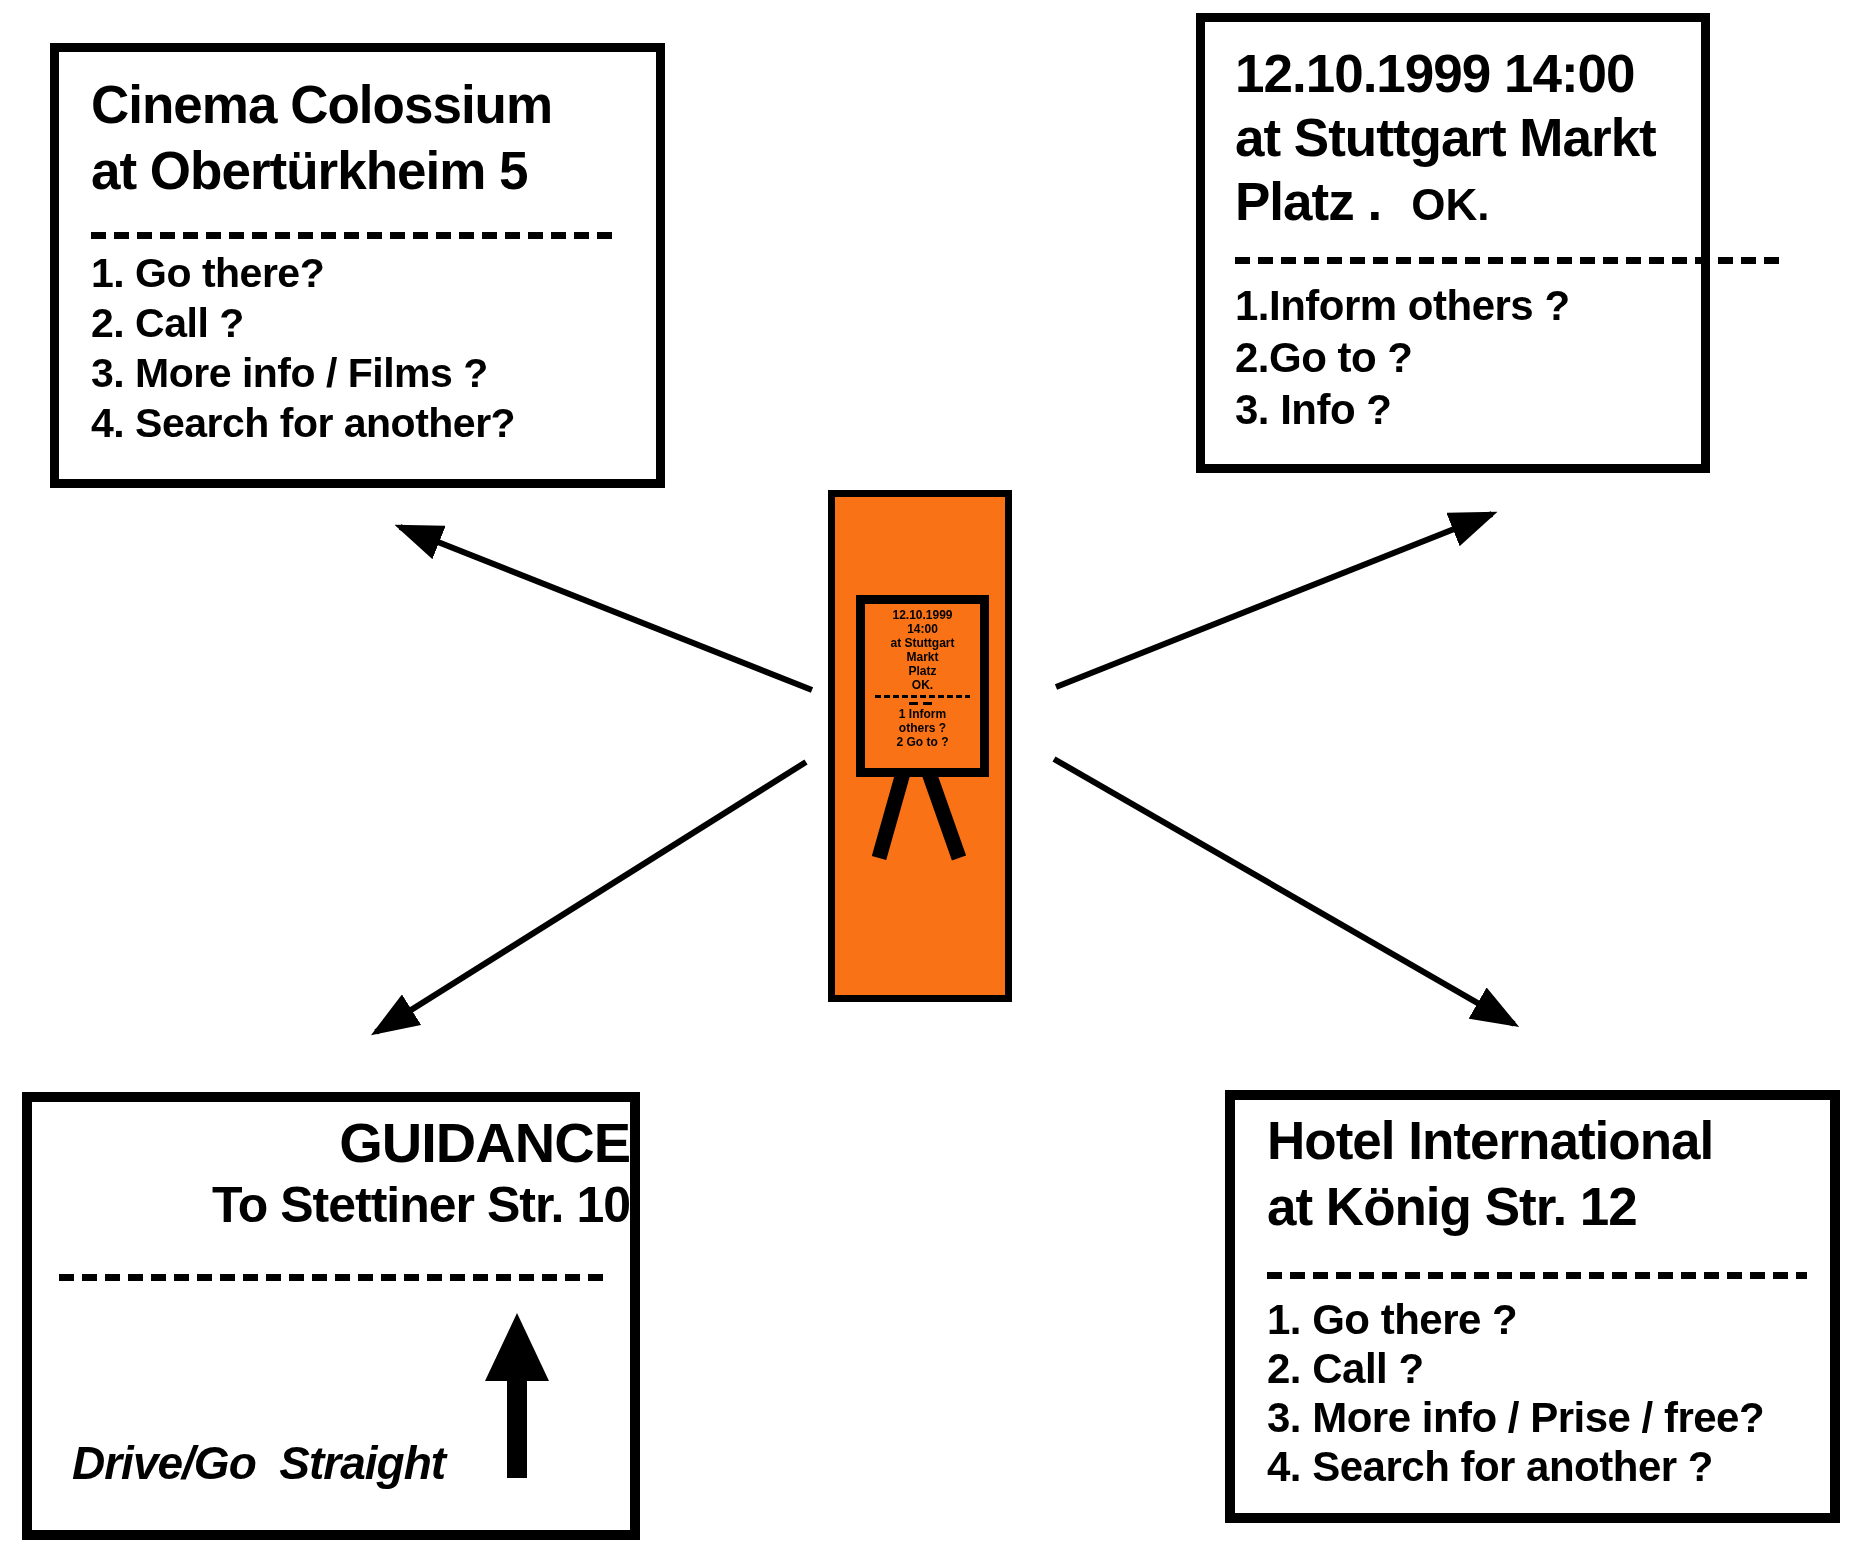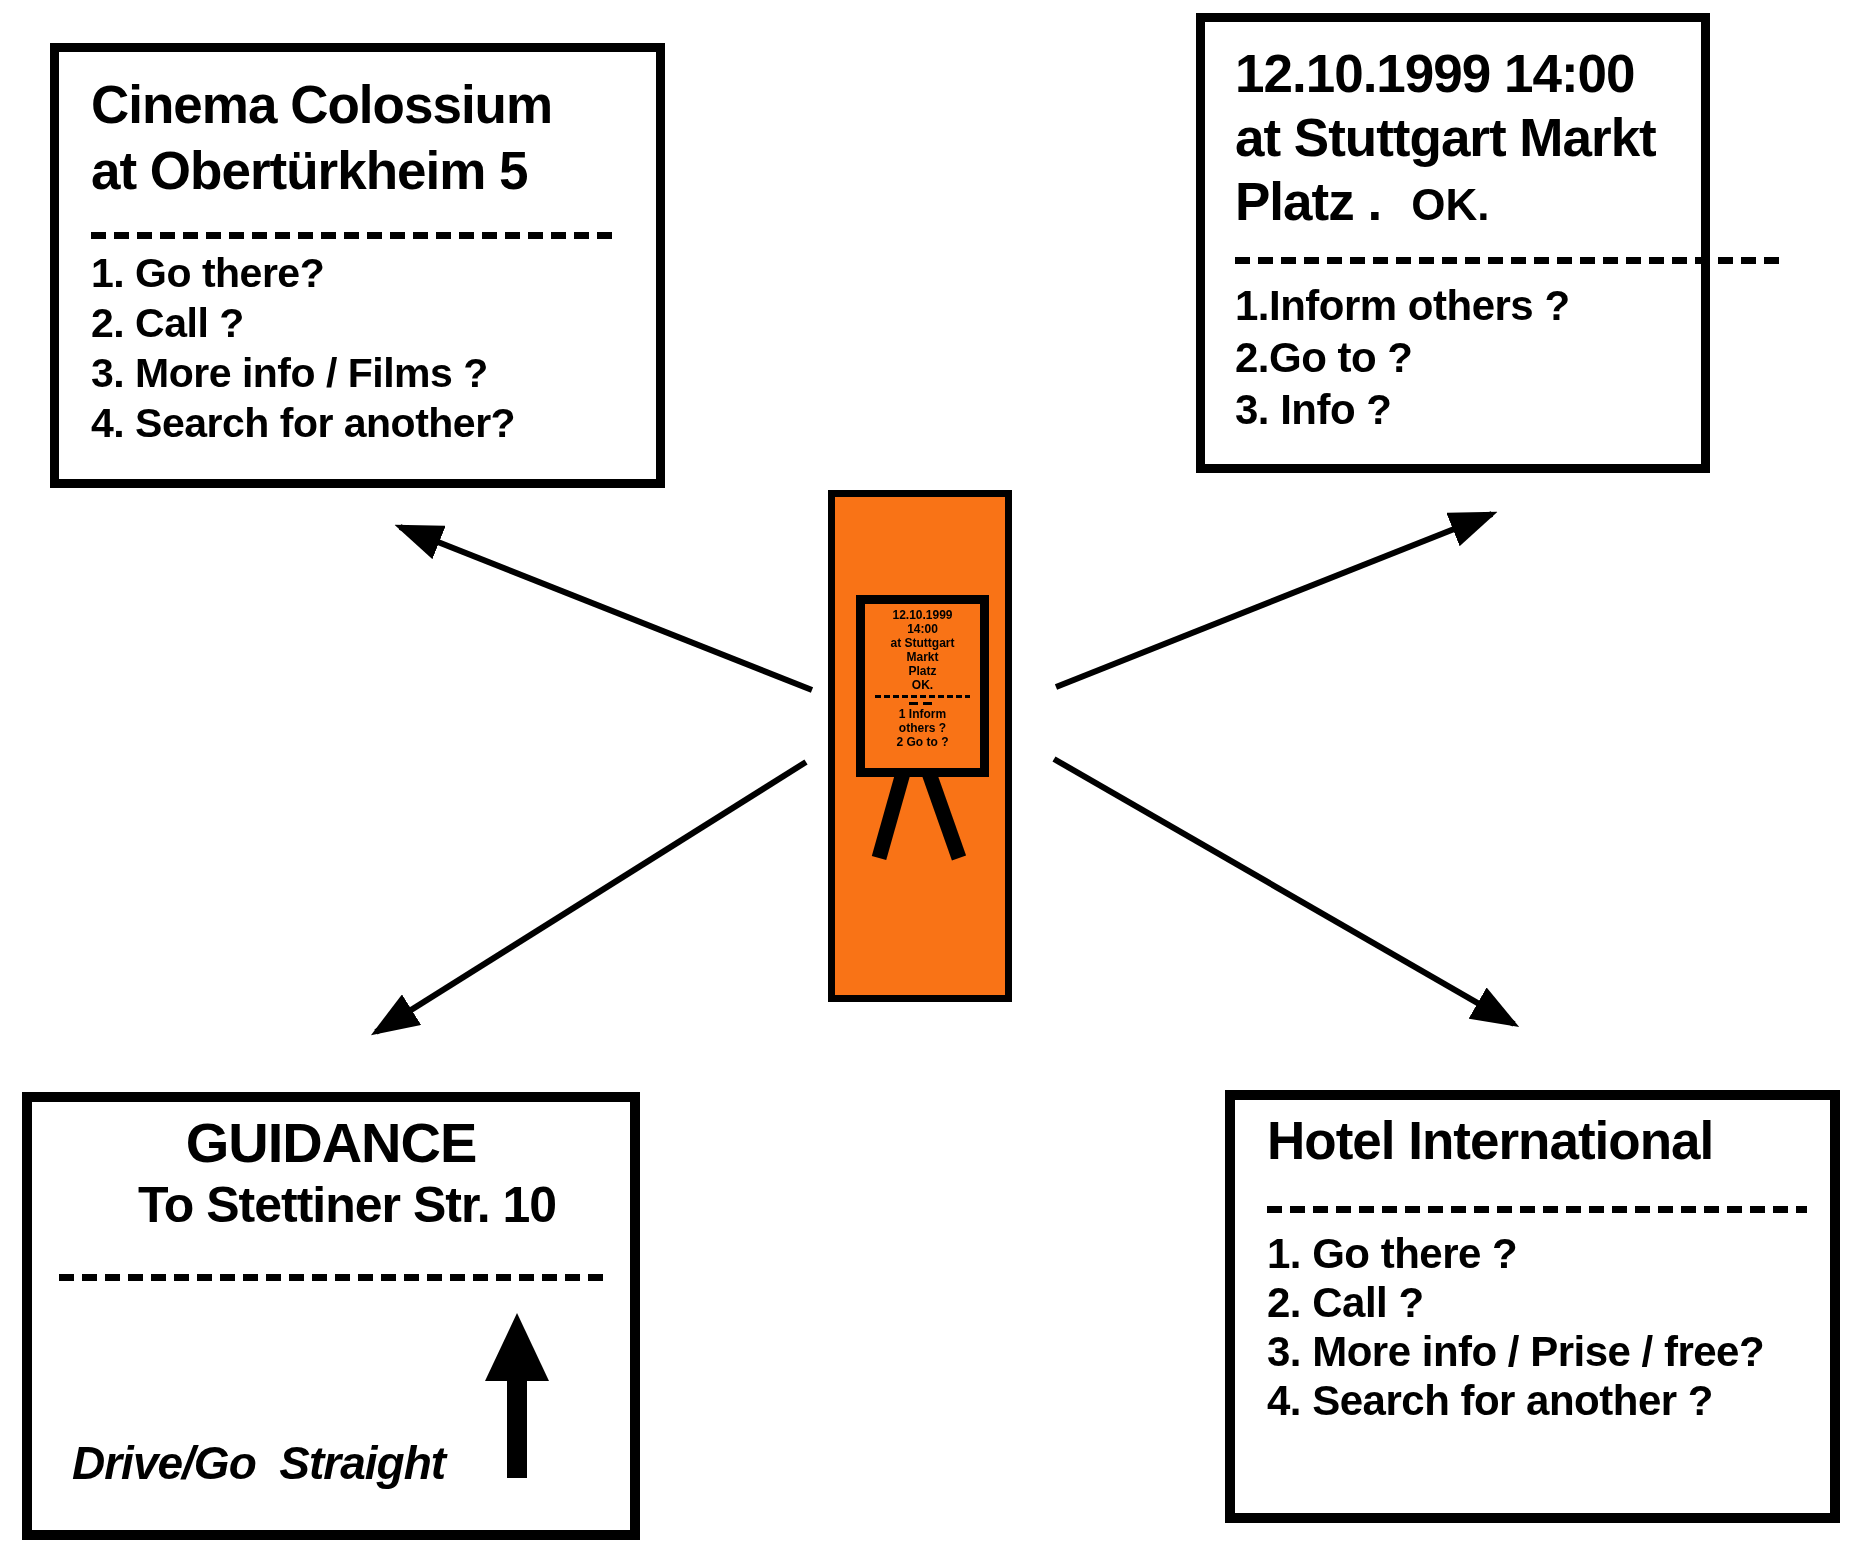--- a/index.html
+++ b/index.html
@@ -31,21 +31,21 @@
   .panel-cinema .dash { width:522px; margin-top:28px; }
   .panel-cinema .menu { margin-top:9px; font-size:41px; line-height:50px; }
   
   .panel-event { left:1196px; top:13px; width:514px; height:460px; padding:20px 0 0 30px; }
   .panel-event .box-title { font-size:53px; line-height:64px; }
   .panel-event .ok { font-size:44px; letter-spacing:0; margin-left:30px; }
   .panel-event .dash { width:545px; margin-top:20px; }
   .panel-event .menu { margin-top:16px; font-size:42px; line-height:52px; }
   
   .panel-guidance { left:22px; top:1092px; width:618px; height:448px; padding-top:10px; }
-  .panel-guidance .box-title { text-align:center; }
+  .panel-guidance .box-title { text-align:right; }
   .panel-guidance .t1 { font-size:56px; line-height:62px; }
   .panel-guidance .t2 { font-size:50px; line-height:62px;margin-left:32px; }
   .panel-guidance .dash { width:545px; margin:38px auto 0 auto; }
   .drive-label {
     position:absolute; left:40px; bottom:40px;
     font-size:46px; font-weight:bold; letter-spacing:-1px; white-space:pre;font-style:italic;
   }
   
   .panel-hotel { left:1225px; top:1090px; width:615px; height:433px; padding:8px 0 0 32px; border-width:10px; }
   .panel-hotel .box-title { font-size:53px; line-height:66px; }
@@ -120,20 +120,21 @@
       <div class="line t1">GUIDANCE</div>
       <div class="line t2">To Stettiner Str. 10</div>
     </div>
     <div class="dash"></div>
     <div class="drive-label">Drive/Go  Straight</div>
   </div>
 
   <div class="panel panel-hotel">
     <div class="box-title">
       <div class="line">Hotel International</div>
+      <div class="line">at König Str. 12</div>
     </div>
     <div class="dash"></div>
     <div class="menu">
       <div class="menu-item">1. Go there ?</div>
       <div class="menu-item">2. Call ?</div>
       <div class="menu-item">3. More info / Prise / free?</div>
       <div class="menu-item">4. Search for another ?</div>
     </div>
   </div>
 

